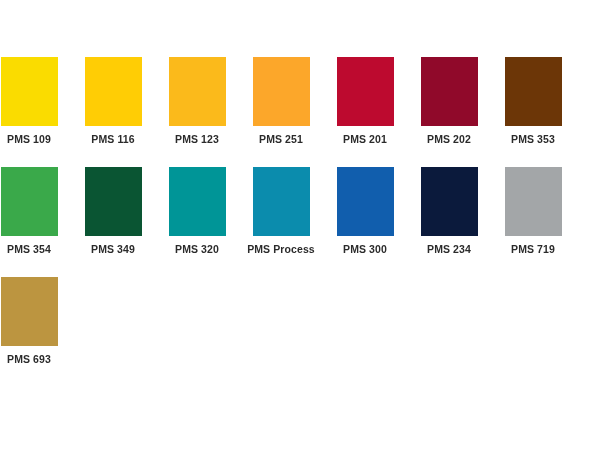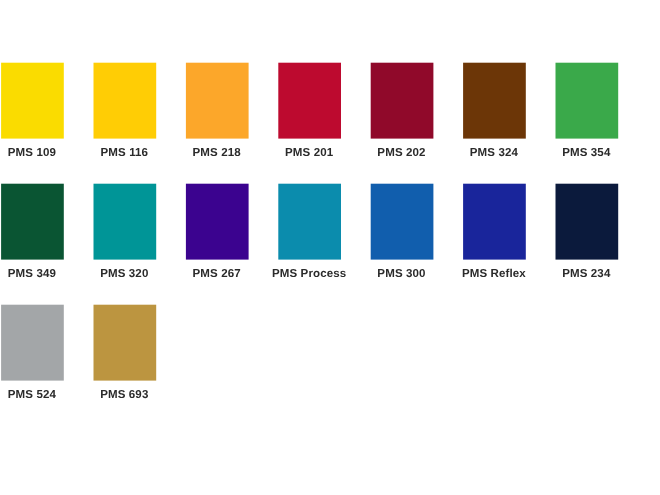--- a/index.html
+++ b/index.html
@@ -72,70 +72,66 @@
   <div class="swatch-grid">
       <div class="swatch-cell">
         <div class="swatch-chip" style="background-color: rgb(250, 220, 0);"></div>
         <div class="swatch-label">PMS 109</div>
       </div>
       <div class="swatch-cell">
         <div class="swatch-chip" style="background-color: rgb(255, 205, 5);"></div>
         <div class="swatch-label">PMS 116</div>
       </div>
       <div class="swatch-cell">
+        <div class="swatch-chip" style="background-color: rgb(251, 186, 27);"></div>
+        <div class="swatch-label">PMS 123</div>
+      </div>
+      <div class="swatch-cell">
         <div class="swatch-chip" style="background-color: rgb(252, 167, 42);"></div>
-        <div class="swatch-label">PMS 218</div>
+        <div class="swatch-label">PMS 251</div>
       </div>
       <div class="swatch-cell">
         <div class="swatch-chip" style="background-color: rgb(189, 10, 47);"></div>
         <div class="swatch-label">PMS 201</div>
       </div>
       <div class="swatch-cell">
         <div class="swatch-chip" style="background-color: rgb(144, 9, 42);"></div>
         <div class="swatch-label">PMS 202</div>
       </div>
       <div class="swatch-cell">
         <div class="swatch-chip" style="background-color: rgb(108, 54, 7);"></div>
-        <div class="swatch-label">PMS 324</div>
+        <div class="swatch-label">PMS 353</div>
       </div>
       <div class="swatch-cell">
         <div class="swatch-chip" style="background-color: rgb(58, 169, 74);"></div>
         <div class="swatch-label">PMS 354</div>
       </div>
       <div class="swatch-cell">
         <div class="swatch-chip" style="background-color: rgb(10, 85, 51);"></div>
         <div class="swatch-label">PMS 349</div>
       </div>
       <div class="swatch-cell">
         <div class="swatch-chip" style="background-color: rgb(0, 149, 151);"></div>
         <div class="swatch-label">PMS 320</div>
       </div>
       <div class="swatch-cell">
-        <div class="swatch-chip" style="background-color: rgb(59, 3, 143);"></div>
-        <div class="swatch-label">PMS 267</div>
-      </div>
-      <div class="swatch-cell">
         <div class="swatch-chip" style="background-color: rgb(11, 140, 173);"></div>
         <div class="swatch-label">PMS Process</div>
       </div>
       <div class="swatch-cell">
         <div class="swatch-chip" style="background-color: rgb(17, 94, 173);"></div>
         <div class="swatch-label">PMS 300</div>
       </div>
       <div class="swatch-cell">
-        <div class="swatch-chip" style="background-color: rgb(25, 37, 155);"></div>
-        <div class="swatch-label">PMS Reflex</div>
-      </div>
-      <div class="swatch-cell">
         <div class="swatch-chip" style="background-color: rgb(11, 26, 60);"></div>
         <div class="swatch-label">PMS 234</div>
       </div>
       <div class="swatch-cell">
         <div class="swatch-chip" style="background-color: rgb(163, 166, 168);"></div>
-        <div class="swatch-label">PMS 524</div>
+        <div class="swatch-label">PMS 719</div>
       </div>
       <div class="swatch-cell">
         <div class="swatch-chip" style="background-color: rgb(188, 149, 64);"></div>
         <div class="swatch-label">PMS 693</div>
       </div>
     </div>
 
 </div>
 
 </body></html>

